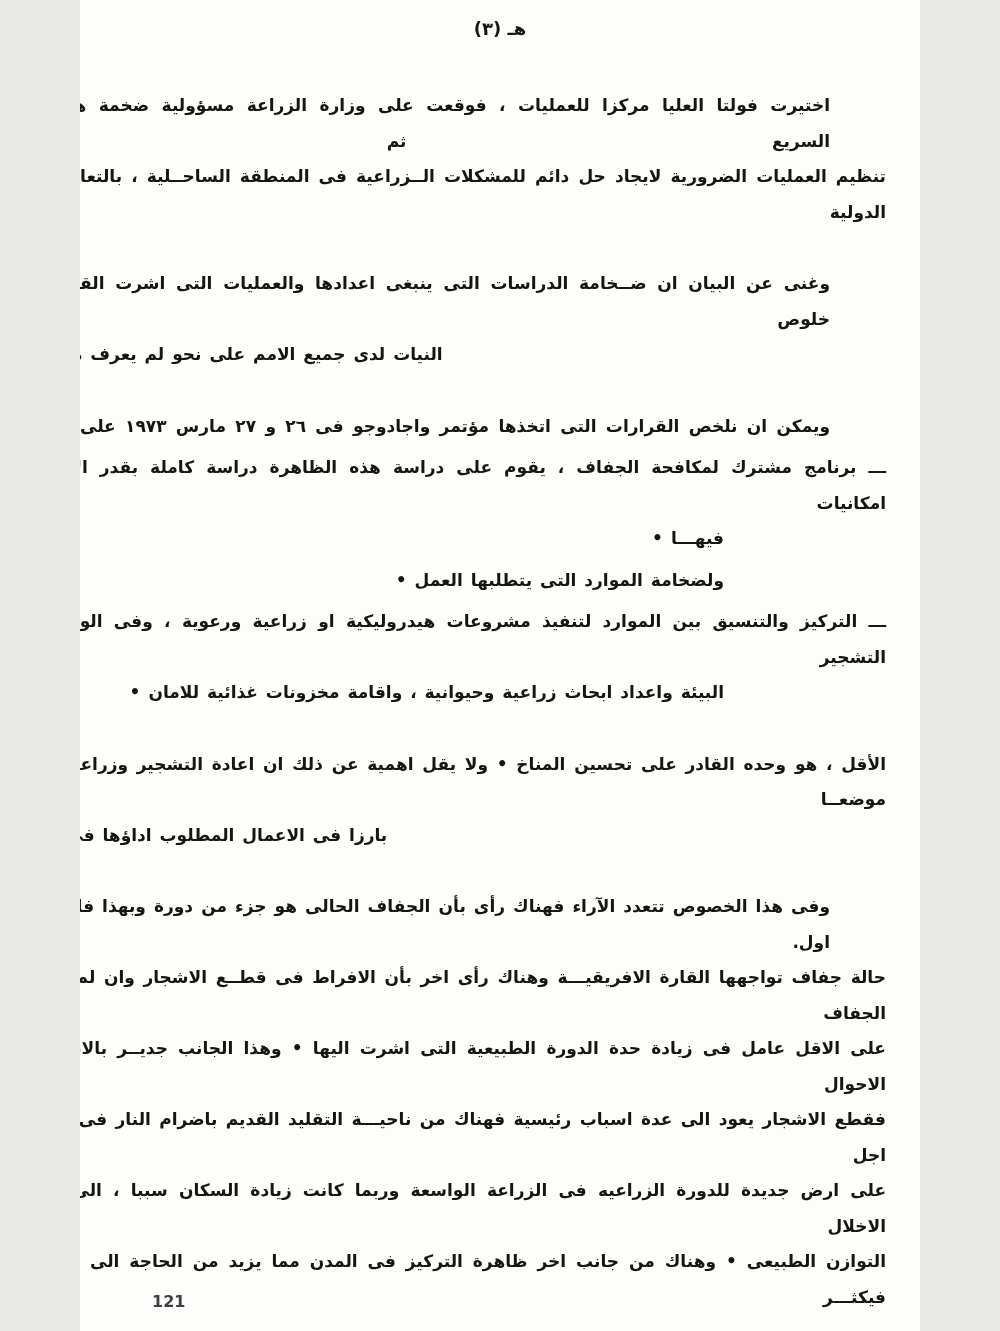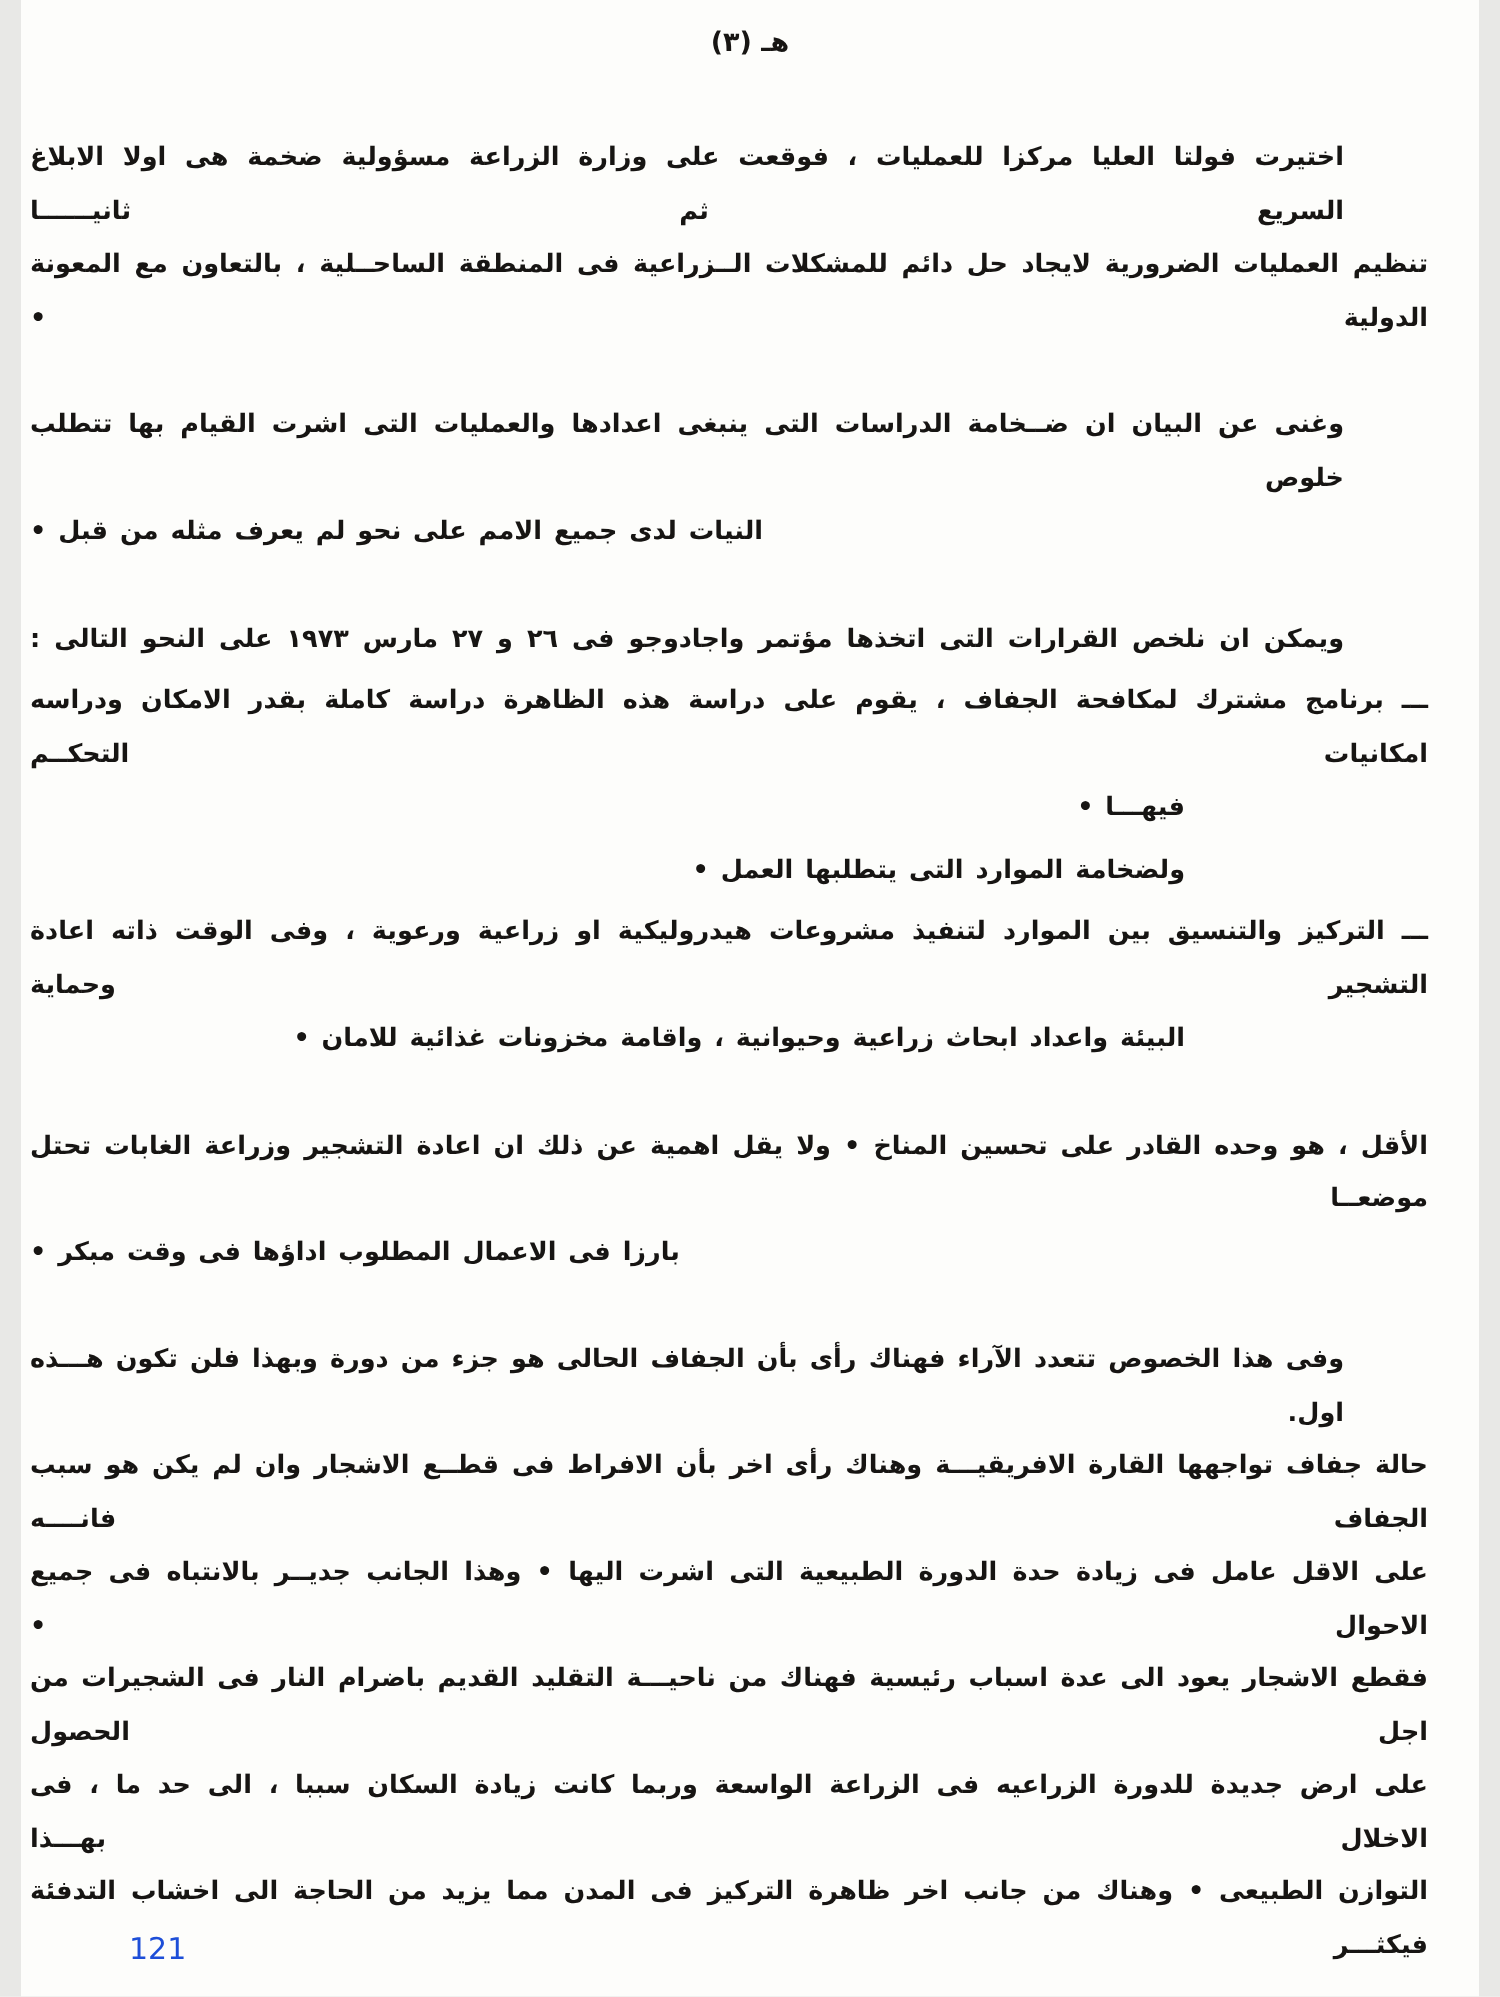--- a/index.html
+++ b/index.html
@@ -2,21 +2,21 @@
 <html lang="ar"><head>
 <meta charset="utf-8">
 <style>
   html, body {
     margin: 0;
     padding: 0;
     background: #e8e8e6;
   }
   .page {
     position: relative;
-    width: 972px;
+    width: 840px;
     height: 1331px;
     margin: 0 auto;
     background: #fdfdfb;
     box-sizing: border-box;
     padding: 14px 34px 0 34px;
     direction: rtl;
     font-family: "DejaVu Sans", sans-serif;
     color: #171513;
     overflow: hidden;
   }
@@ -49,24 +49,24 @@
   }
   .center { text-align: left; }
   .pad-right {
     text-align: right;
     padding-right: 162px;
   }
   .page-number {
     position: absolute;
     left: 72px;
     bottom: 20px;
-    font-size: 20px;
-    font-weight: normal;
+    font-size: 16px;
+    font-weight: bold;
     direction: ltr;
-    color: #1d4ed8;
+    color: #404040;
   }
 </style>
 </head>
 <body>
 
 <div class="page">
   <div class="doc-header">هـ (٣)</div>
 
   <div class="doc-body" id="doc-body">
       <div class="paragraph">

